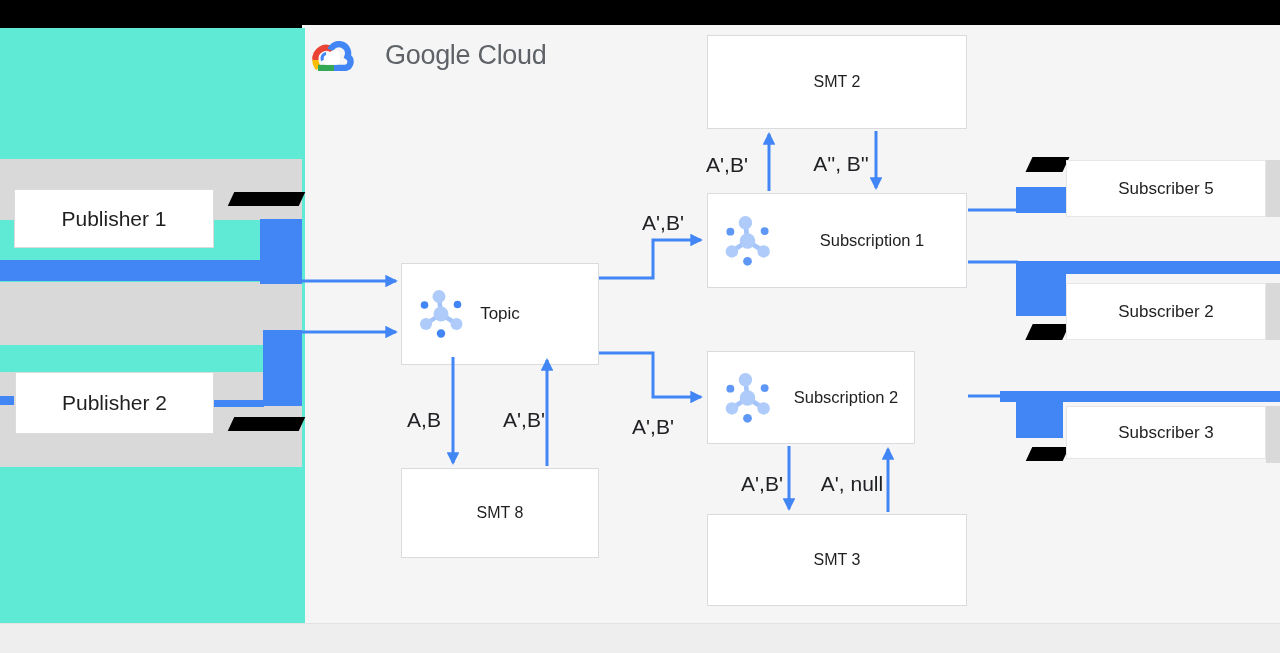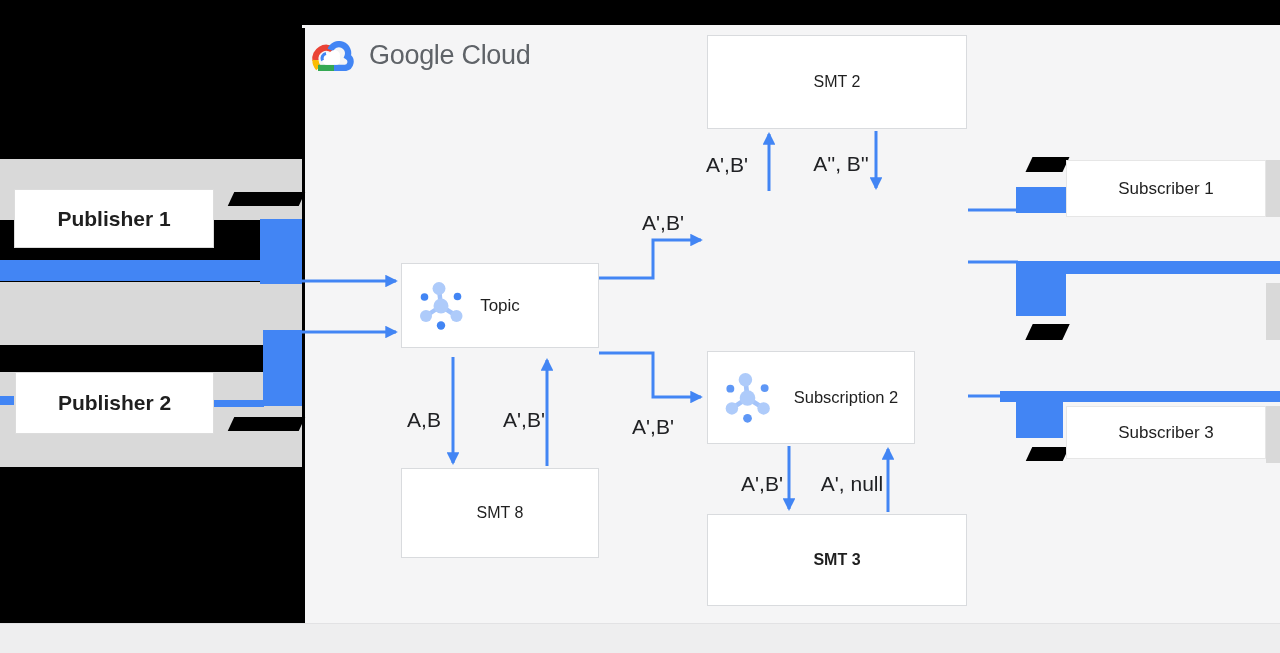--- a/index.html
+++ b/index.html
@@ -6,21 +6,21 @@
   #stage{
     position:relative;width:1280px;height:653px;overflow:hidden;
     background:#f5f5f6;
     font-family:"Liberation Sans","DejaVu Sans",sans-serif;
     color:#1f1f1f;
   }
   .abs{position:absolute;}
   
   .bar-black{background:#000;}
   
-  #left-region{left:0;top:28px;width:305px;height:595px;background:#000000;font-weight:bold;}
+  #left-region{left:0;top:28px;width:305px;height:595px;background:#5eead4;}
   .gray-band{position:absolute;background:#d9d9d9;}
   .blue-rect{position:absolute;background:#4285f4;}
   .black-mark{position:absolute;background:#000;transform:skewX(-25deg);}
   
   .box{
     position:absolute;background:#fff;border:1px solid #d9dbde;box-sizing:border-box;
     display:flex;align-items:center;justify-content:center;
     font-size:16px;color:#1f1f1f;
   }
   .box .lbl{white-space:nowrap;}
@@ -28,21 +28,21 @@
   .subscriberbox{font-size:17px;border-color:#e6e6e6;}
   .iconbox .pubsub-icon{position:absolute;left:16px;top:50%;transform:translateY(-50%);}
   .topicbox .pubsub-icon{left:17px;}
   .subbox .lbl{width:100%;text-align:center;padding-left:70px;box-sizing:border-box;}
   
   .edge-label{
     position:absolute;transform:translateX(-50%);
     font-size:21px;color:#202124;white-space:nowrap;
   }
   
-  #logo{left:310px;top:40px;display:flex;align-items:center;gap:15px;}
+  #logo{left:310px;top:40px;display:flex;align-items:center;gap:31px;}
   #logo-text{font-size:27px;color:#5f6368;letter-spacing:-0.3px;}
   
   #bottom-band{left:0;top:623px;width:1280px;height:30px;background:#eeeeef;border-top:1px solid #e2e2e4;box-sizing:border-box;}
   #arrows{left:0;top:0;width:1280px;height:653px;pointer-events:none;}
 </style>
 </head>
 <body>
 
 <div id="stage">
 
@@ -92,21 +92,21 @@
       <path d="M5.5,19 A11,11 0 0 0 8.5,27" fill="none" stroke="#fbbc04" stroke-width="6.3"></path>
       <path d="M8,27 L24,27" fill="none" stroke="#34a853" stroke-width="6.3"></path>
       <circle cx="16.5" cy="16.5" r="5" fill="#fff"></circle>
       <circle cx="24.5" cy="14.5" r="5.5" fill="#fff"></circle>
       <rect x="13" y="14" width="17" height="9.8" rx="4" fill="#fff"></rect>
       <path d="M12.5,19.5 A5,5 0 0 1 16,12.5" fill="none" stroke="#4285f4" stroke-width="3.2"></path>
     </svg>
     <span id="logo-text">Google Cloud</span>
   </div>
 
-  <div class="box topicbox iconbox" style="left:401px;top:263px;width:198px;height:85px;">
+  <div class="box topicbox iconbox" style="left:401px;top:263px;width:198px;height:102px;">
     <svg class="pubsub-icon" width="44" height="50" viewBox="0 0 44 50" aria-hidden="true">
       <g stroke="#a4c4fa" stroke-width="4.5">
         <line x1="22" y1="25" x2="20" y2="8"></line>
           <line x1="22" y1="25" x2="7" y2="35"></line>
           <line x1="22" y1="25" x2="37.5" y2="35"></line>
       </g>
       <circle cx="20" cy="7.5" r="6.5" fill="#aecbfa"></circle>
       <circle cx="7" cy="35" r="6" fill="#aecbfa"></circle>
       <circle cx="37.5" cy="35" r="6" fill="#aecbfa"></circle>
       <circle cx="22" cy="25" r="7.5" fill="#aecbfa"></circle>
@@ -118,45 +118,65 @@
   </div>
 
   <div class="box" style="left:401px;top:468px;width:198px;height:90px;">
     <span class="lbl">SMT 8</span>
   </div>
 
   <div class="box" style="left:707px;top:35px;width:260px;height:94px;">
     <span class="lbl">SMT 2</span>
   </div>
 
+  <div class="box subbox iconbox" style="left:707px;top:193px;width:260px;height:95px;">
+    <svg class="pubsub-icon" width="47" height="52" viewBox="0 0 44 50" aria-hidden="true">
+      <g stroke="#a4c4fa" stroke-width="4.5">
+        <line x1="22" y1="25" x2="20" y2="8"></line>
+          <line x1="22" y1="25" x2="7" y2="35"></line>
+          <line x1="22" y1="25" x2="37.5" y2="35"></line>
+      </g>
+      <circle cx="20" cy="7.5" r="6.5" fill="#aecbfa"></circle>
+      <circle cx="7" cy="35" r="6" fill="#aecbfa"></circle>
+      <circle cx="37.5" cy="35" r="6" fill="#aecbfa"></circle>
+      <circle cx="22" cy="25" r="7.5" fill="#aecbfa"></circle>
+      <circle cx="5.5" cy="16" r="3.8" fill="#5e97f6"></circle>
+      <circle cx="38.5" cy="15.5" r="3.8" fill="#5e97f6"></circle>
+      <circle cx="22" cy="44.5" r="4.2" fill="#5e97f6"></circle>
+    </svg>
+    <span class="lbl" style="font-size:16.5px;">Subscription 1</span>
+  </div>
 
   <div class="box subbox iconbox" style="left:707px;top:351px;width:208px;height:93px;">
     <svg class="pubsub-icon" width="47" height="52" viewBox="0 0 44 50" aria-hidden="true">
       <g stroke="#a4c4fa" stroke-width="4.5">
         <line x1="22" y1="25" x2="20" y2="8"></line>
           <line x1="22" y1="25" x2="7" y2="35"></line>
           <line x1="22" y1="25" x2="37.5" y2="35"></line>
       </g>
       <circle cx="20" cy="7.5" r="6.5" fill="#aecbfa"></circle>
       <circle cx="7" cy="35" r="6" fill="#aecbfa"></circle>
       <circle cx="37.5" cy="35" r="6" fill="#aecbfa"></circle>
       <circle cx="22" cy="25" r="7.5" fill="#aecbfa"></circle>
       <circle cx="5.5" cy="16" r="3.8" fill="#5e97f6"></circle>
       <circle cx="38.5" cy="15.5" r="3.8" fill="#5e97f6"></circle>
       <circle cx="22" cy="44.5" r="4.2" fill="#5e97f6"></circle>
     </svg>
     <span class="lbl" style="font-size:16.5px;">Subscription 2</span>
   </div>
 
-  <div class="box" style="left:707px;top:514px;width:260px;height:92px;font-weight:bold;">
+  <div class="box" style="left:707px;top:514px;width:260px;height:92px;">
     <span class="lbl">SMT 3</span>
   </div>
 
   <div class="box subscriberbox" style="left:1066px;top:160px;width:200px;height:57px;">
-    <span class="lbl">Subscriber 1</span>
+    <span class="lbl">Subscriber 5</span>
+  </div>
+  <div class="box subscriberbox" style="left:1066px;top:283px;width:200px;height:57px;">
+    <span class="lbl">Subscriber 2</span>
   </div>
   <div class="box subscriberbox" style="left:1066px;top:406px;width:200px;height:53px;">
     <span class="lbl">Subscriber 3</span>
   </div>
 
   <svg class="abs" id="arrows" width="1280" height="653" viewBox="0 0 1280 653" aria-hidden="true">
     <defs>
       <marker id="ah" viewBox="0 0 10 10" refX="8.5" refY="5" markerWidth="4.2" markerHeight="4.2" orient="auto-start-reverse">
         <path d="M0,0 L10,5 L0,10 z" fill="#4285f4"></path>
       </marker>

